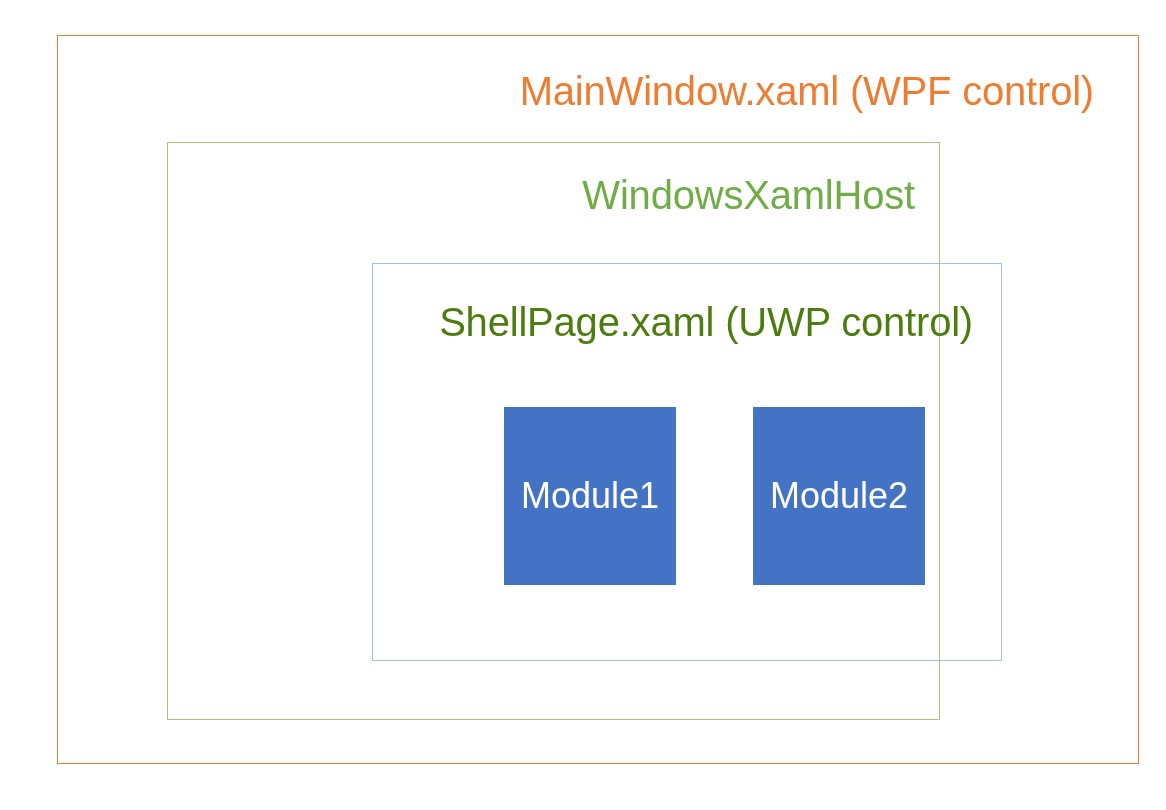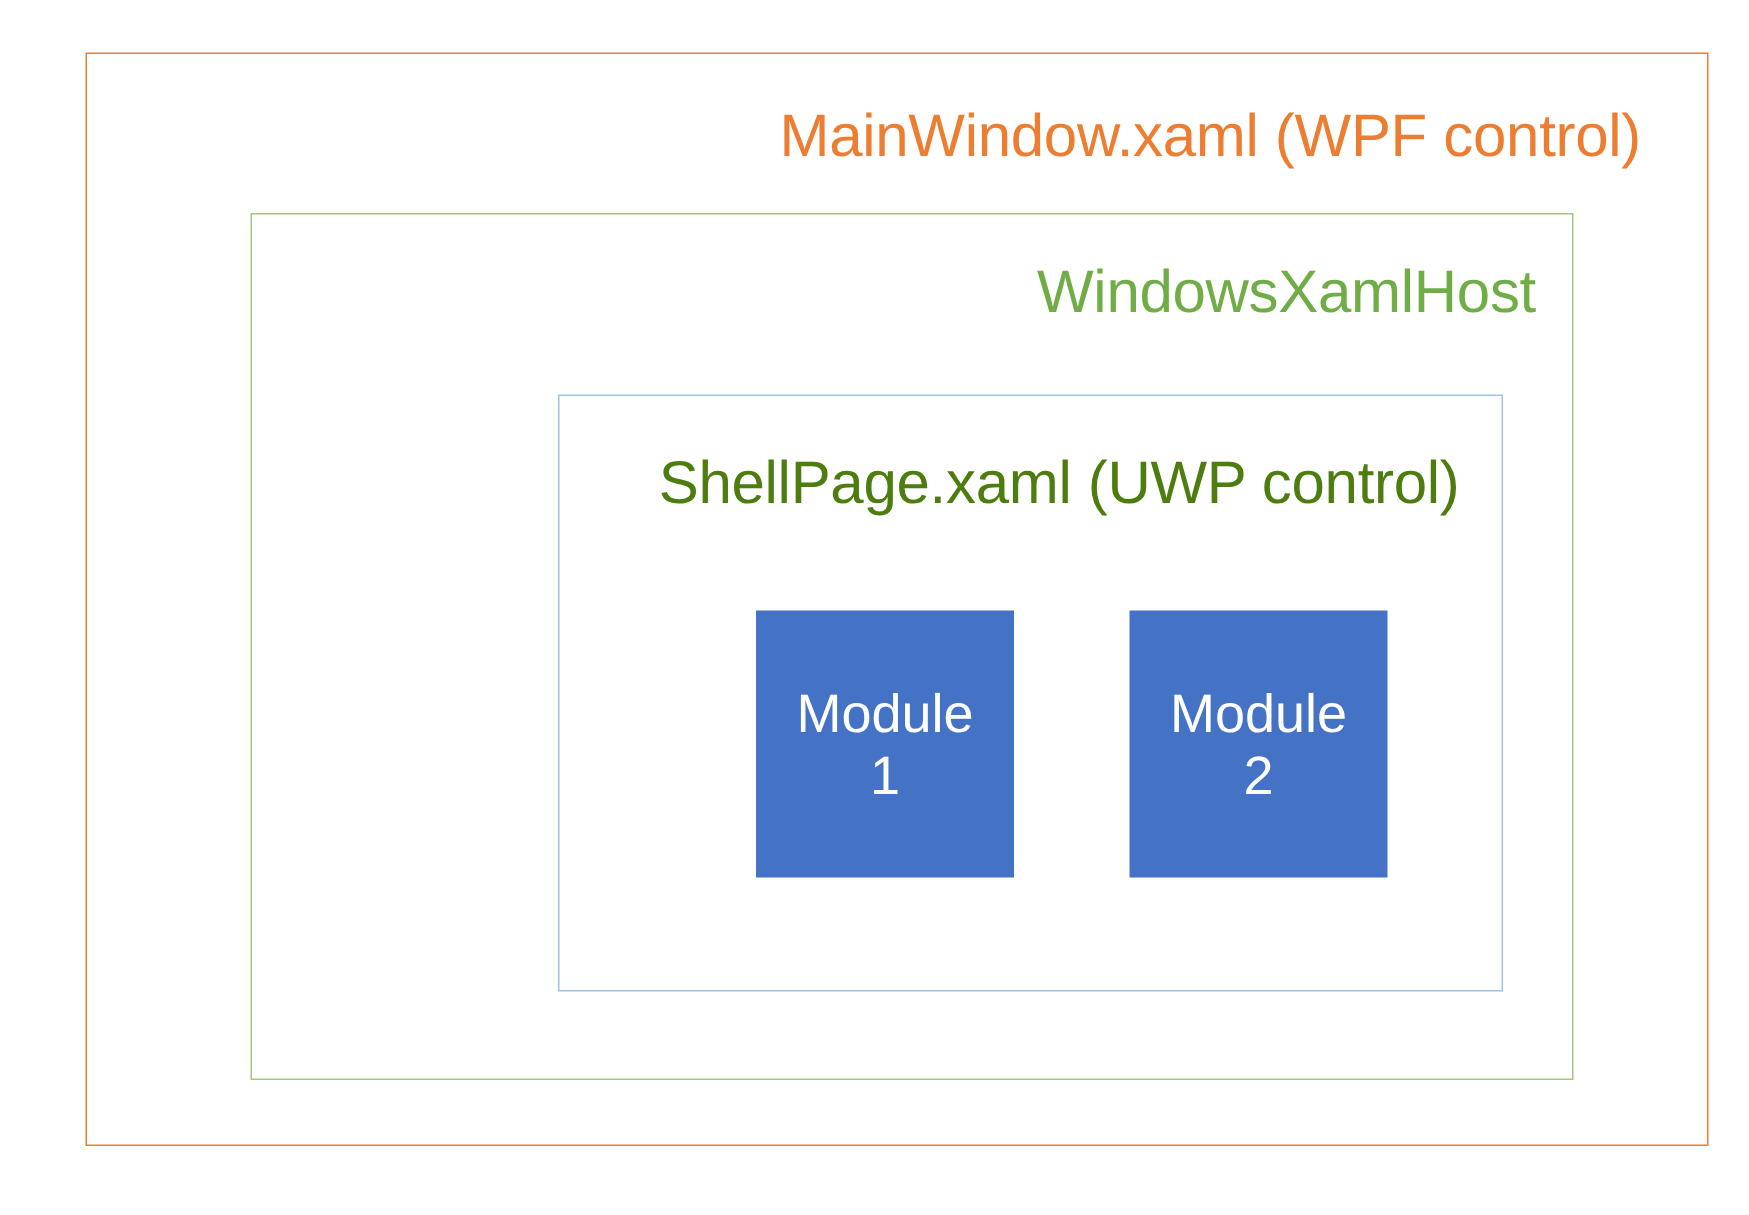--- a/index.html
+++ b/index.html
@@ -35,21 +35,21 @@
     top: 35px;
     width: 1082px;
     height: 729px;
     border: 1px solid #ED7D31;
   }
 
   
   #layer-xamlhost {
     left: 109px;   
     top: 106px;    
-    width: 882px;
+    width: 773px;
     height: 578px;
     border: 1px solid #A9C47F;
   }
 
   
   #layer-shellpage {
     left: 204px;   
     top: 120px;    
     width: 630px;
     height: 398px;
@@ -89,21 +89,21 @@
     width: 420px;
     height: 178px;
   }
   .module-tile {
     position: absolute;
     top: 0;
     width: 172px;
     height: 178px;
     background: #4472C4;
     display: flex;
-    flex-direction: column;
+    flex-direction: row;
     align-items: center;
     justify-content: center;
     color: #ffffff;
     font-size: 36px;
     line-height: 1.14;
     text-align: center;
     box-sizing: border-box;
   }
   #module-tile-1 { left: 0px; }
   #module-tile-2 { left: 249px; } 

